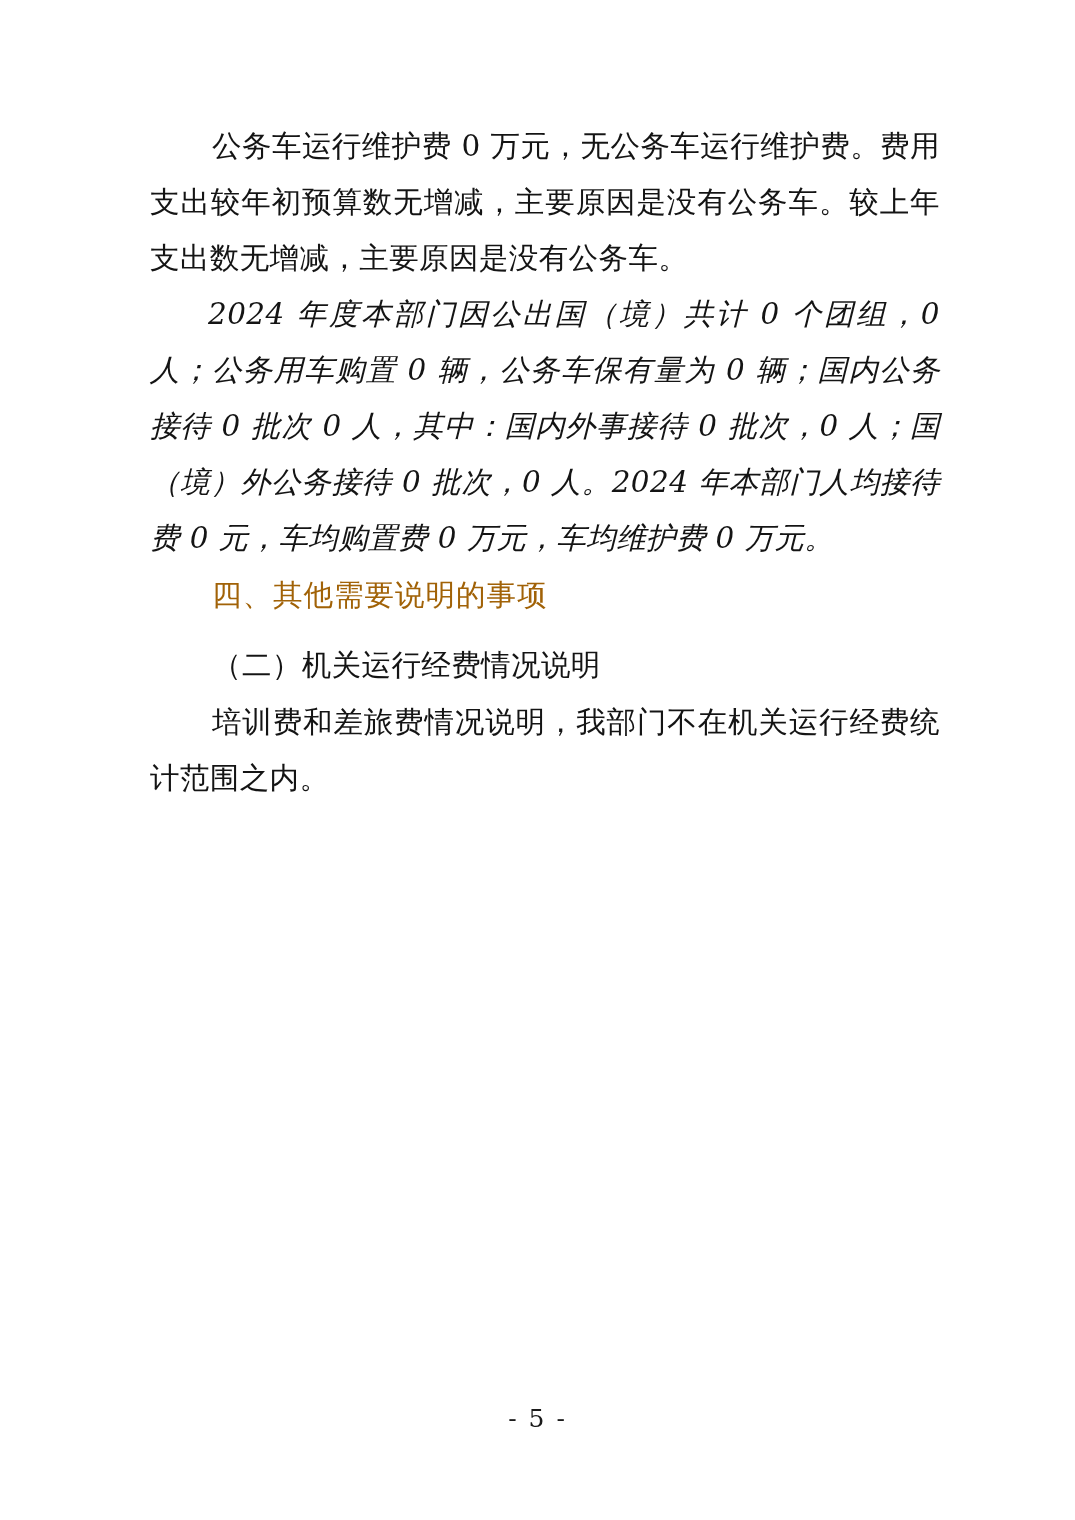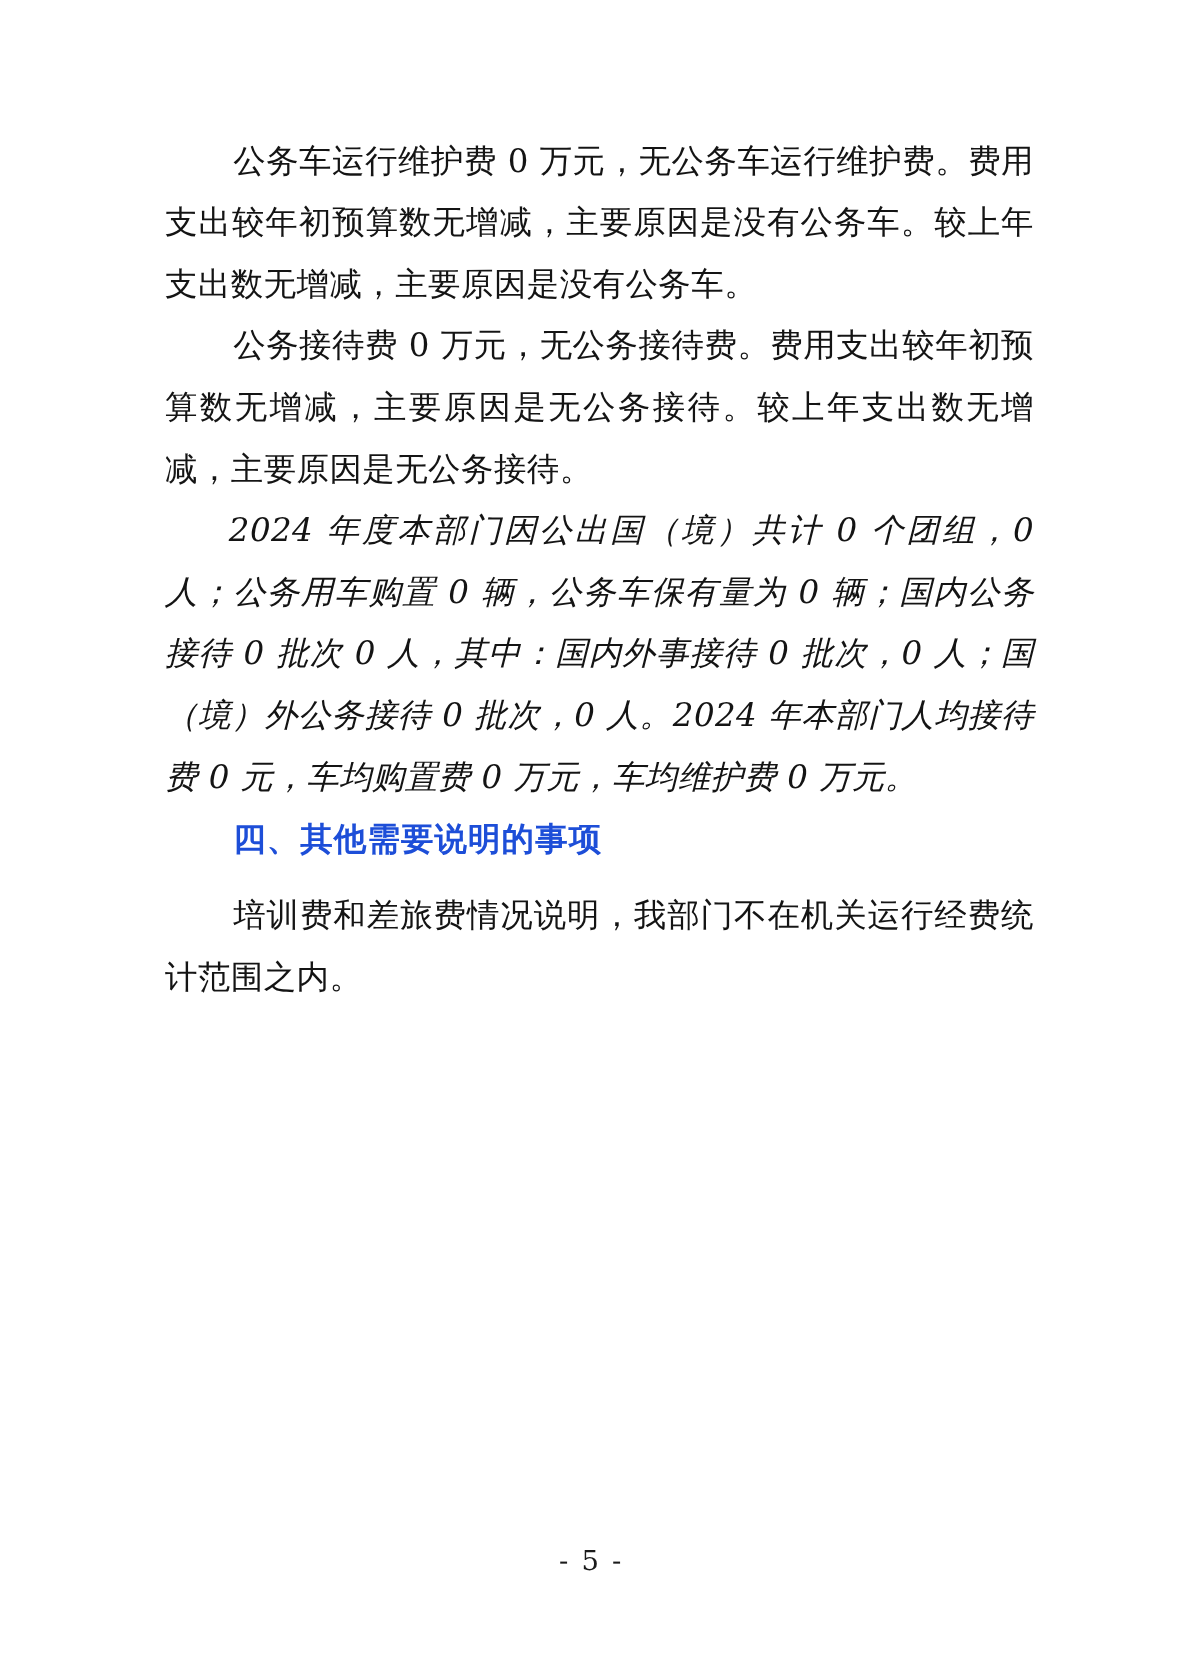--- a/index.html
+++ b/index.html
@@ -34,27 +34,27 @@
   }
   p.indent {
     text-indent: 62px;
   }
   p.indent-small {
     text-indent: 58px;
     font-style: italic;
   }
   p.heading {
     font-family: "DejaVu Sans", "Liberation Sans", sans-serif;
-    font-weight: bold;
+    font-weight: normal;
     font-size: 29.5px;
     line-height: 58px;
     text-indent: 62px;
     margin: 0;
     letter-spacing: 1px;
-    color: #1d4ed8;
+    color: #a16207;
   }
   p.subheading {
     font-size: 29.5px;
     line-height: 58px;
     text-indent: 62px;
     margin: 0;
     letter-spacing: 0.4px;
     color: #141414;
   }
   .gap-md { height: 12px; }
@@ -72,31 +72,31 @@
 </style>
 </head>
 <body>
 
 <div class="page">
 
   <div class="content">
 
     <p class="para indent">公务车运行维护费 0 万元，无公务车运行维护费。费用支出较年初预算数无增减，主要原因是没有公务车。较上年支出数无增减，主要原因是没有公务车。</p>
 
-    <p class="para indent">公务接待费 0 万元，无公务接待费。费用支出较年初预算数无增减，主要原因是无公务接待。较上年支出数无增减，主要原因是无公务接待。</p>
 
 
     <p class="para indent-small">2024 年度本部门因公出国（境）共计 0 个团组，0 人；公务用车购置 0 辆，公务车保有量为 0 辆；国内公务接待 0 批次 0 人，其中：国内外事接待 0 批次，0 人；国（境）外公务接待 0 批次，0 人。2024 年本部门人均接待费 0 元，车均购置费 0 万元，车均维护费 0 万元。</p>
 
     <p class="heading">四、其他需要说明的事项</p>
 
 
 
     <div class="gap-md"></div>
 
+    <p class="subheading">（二）机关运行经费情况说明</p>
 
     <p class="para indent">培训费和差旅费情况说明，我部门不在机关运行经费统计范围之内。</p>
 
   </div>
 
   <div class="footer">- 5 -</div>
 
 </div>
 
 </body></html>

